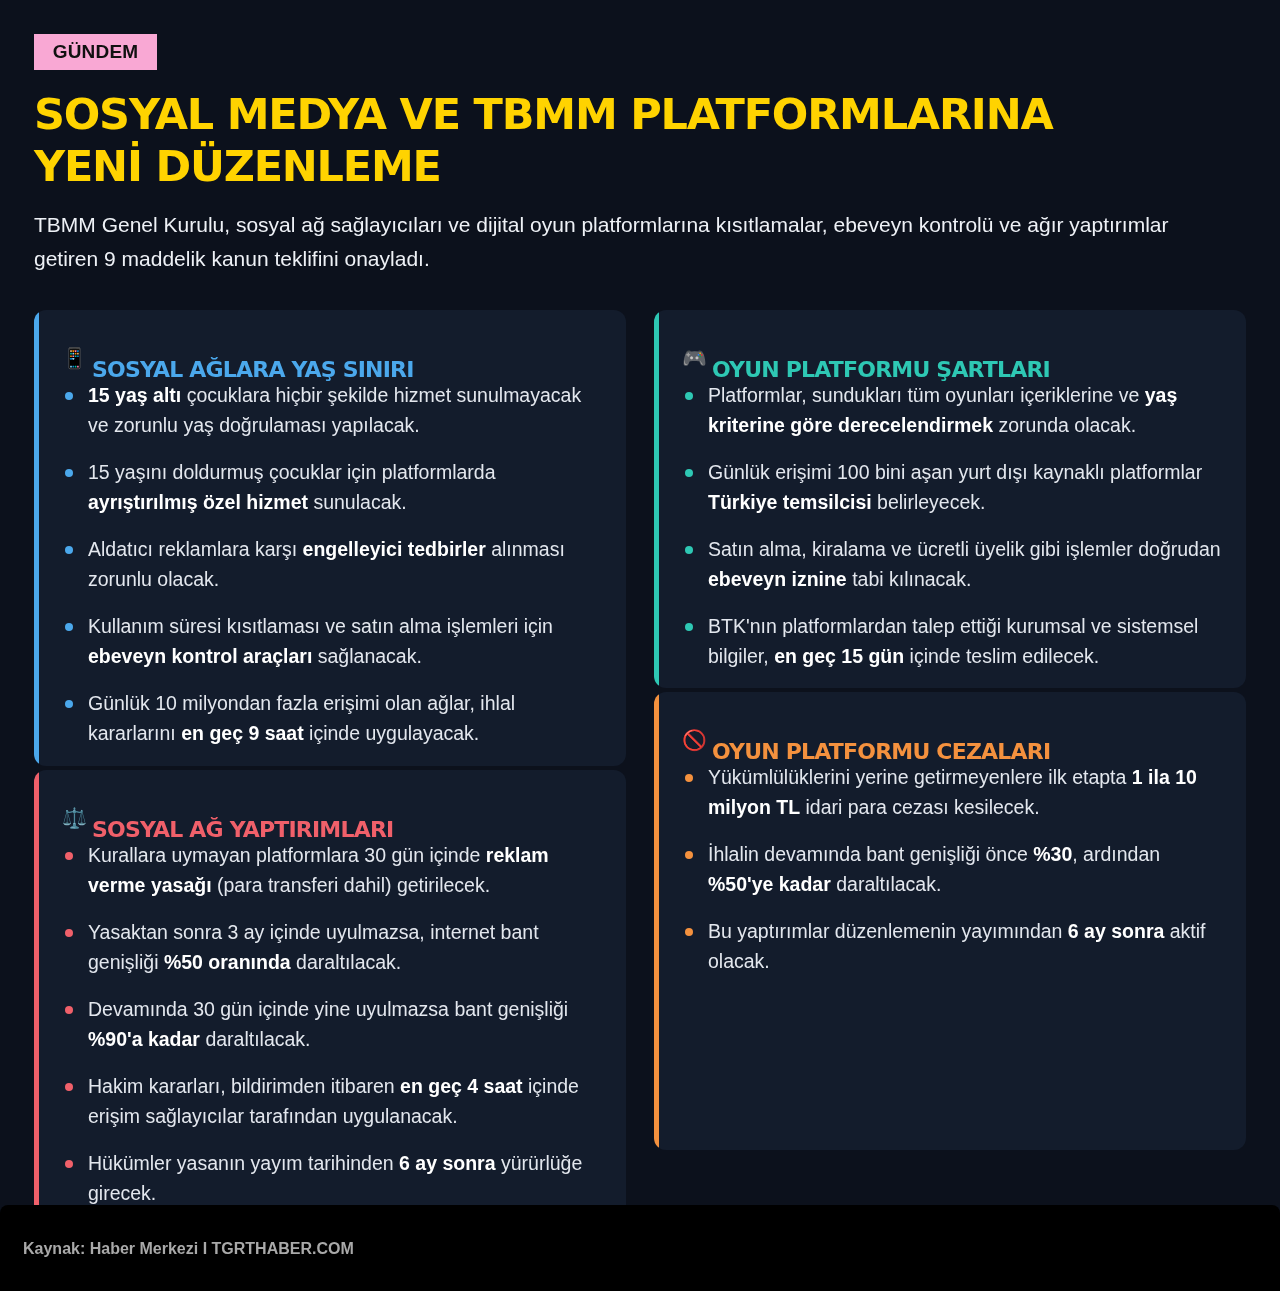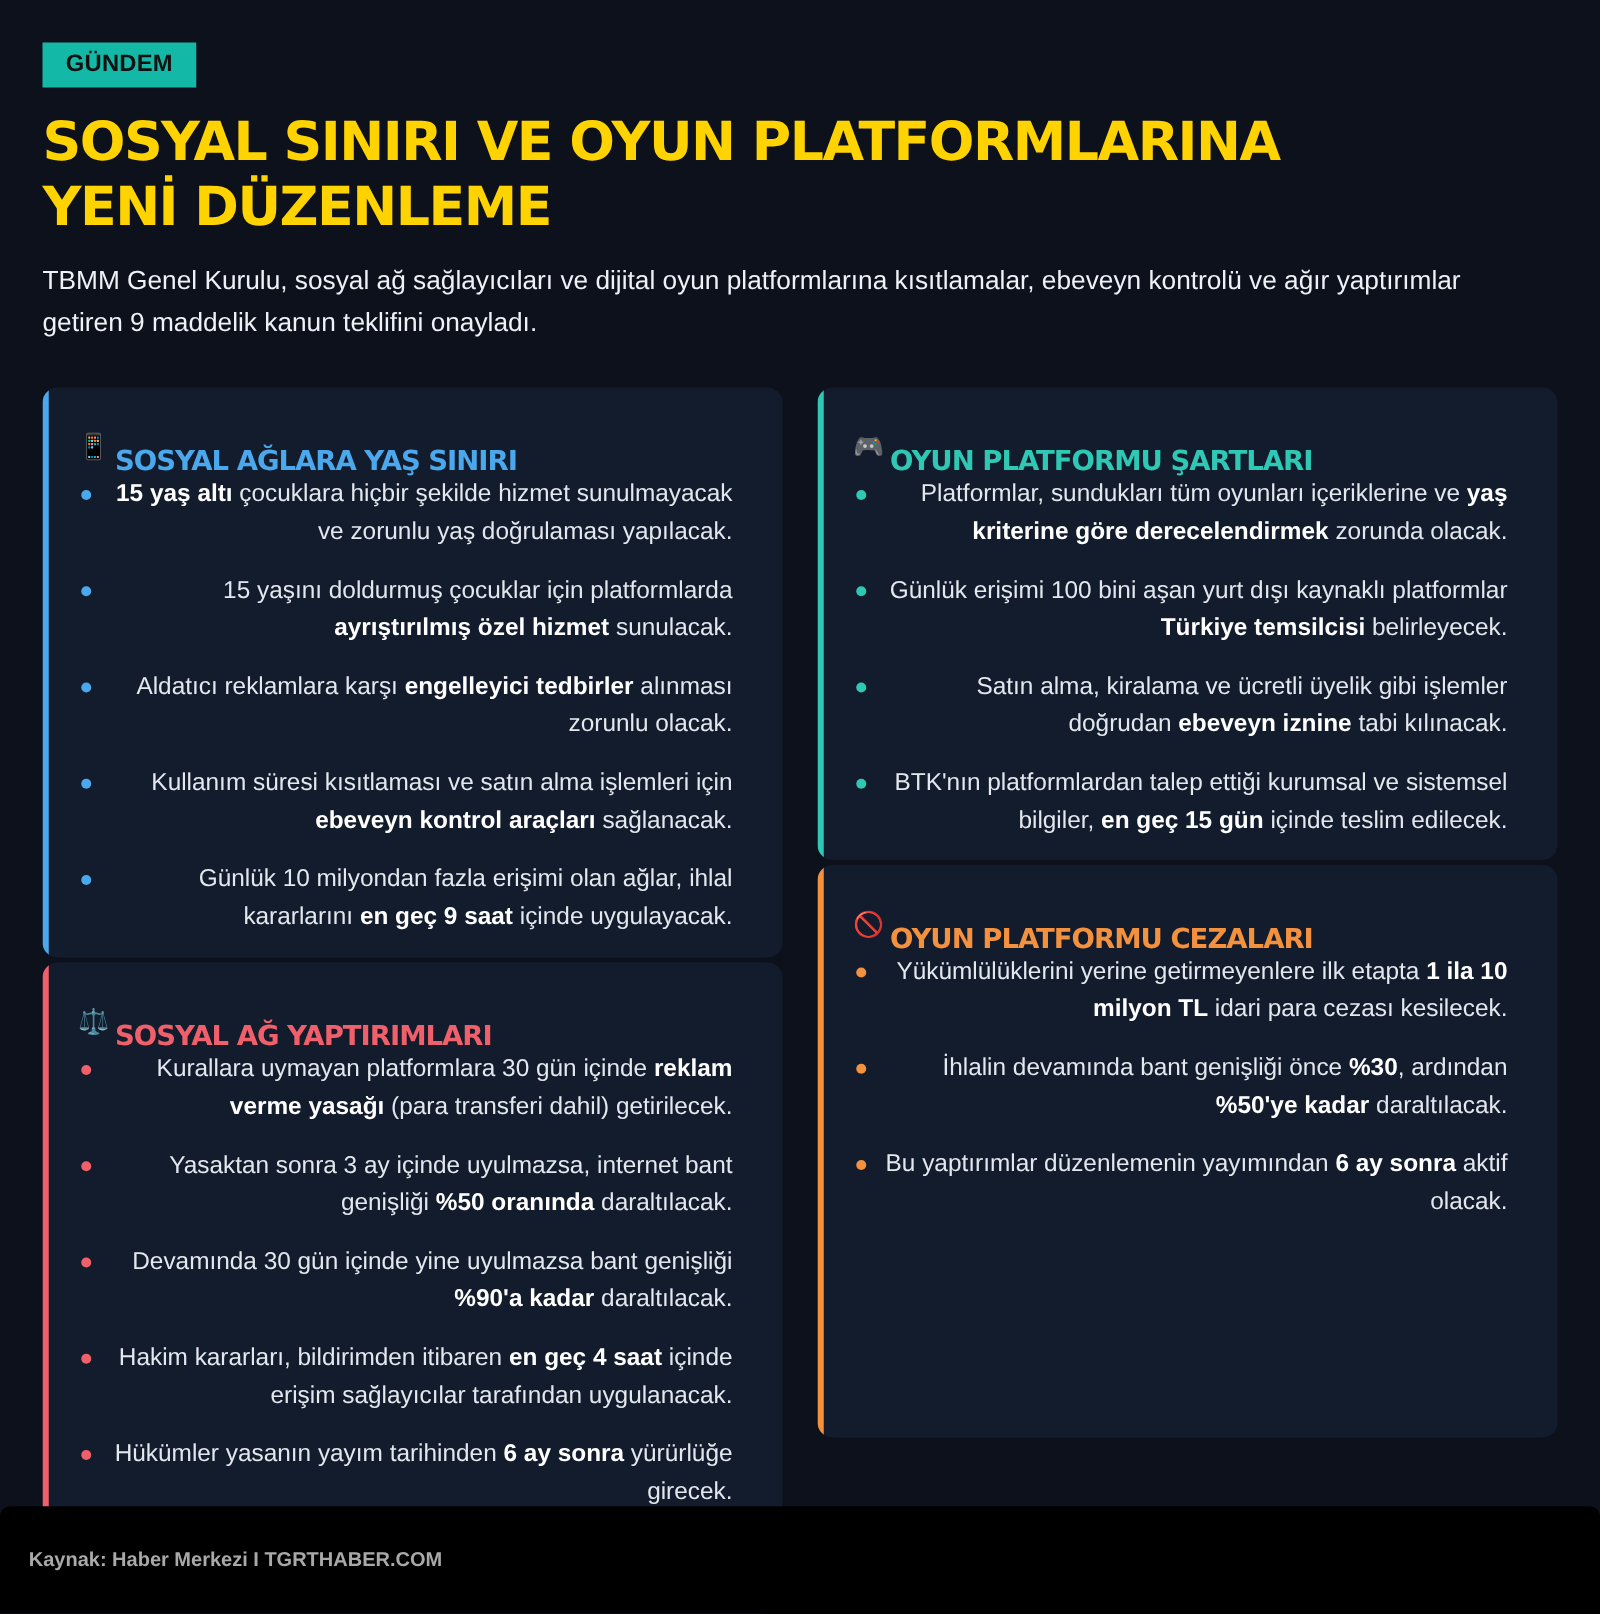--- a/index.html
+++ b/index.html
@@ -1,21 +1,21 @@
 <!DOCTYPE html>
 <html><head>
 <meta charset="utf-8">
 <style>
   * { box-sizing: border-box; margin: 0; padding: 0; }
   html, body { width: 1280px; height: 1291px; background: #0c111c; overflow: hidden; }
   body { position: relative; font-family: "Liberation Sans", sans-serif; color: #e6e9ef; }
 
   .badge {
     position: absolute; left: 34px; top: 34px; height: 36px; width: 123px;
-    background: #14b8a6; color: #111; font-weight: 700; font-size: 19px;
+    background: #f9a8d4; color: #111; font-weight: 700; font-size: 19px;
     display: flex; align-items: center; justify-content: center; letter-spacing: 0.2px;
   }
   .title {
     position: absolute; left: 34px; top: 88px; width: 1100px;
     color: #ffd300; font-family: "DejaVu Sans", sans-serif; font-weight: 700;
     font-size: 43px; line-height: 52px; letter-spacing: -1.2px;
   }
   .intro {
     position: absolute; left: 34px; top: 208px; width: 1190px;
     font-size: 21px; line-height: 34px; color: #eef1f6;
@@ -29,21 +29,21 @@
     background: var(--accent); border-radius: 12px 0 0 12px;
   }
   .card-head {
     position: absolute; left: 28px; top: 22px; display: flex; align-items: center; gap: 4px;
   }
   .card-icon { font-size: 20px; width: 26px; text-align: center; line-height: 28px; }
   .card-title {
     font-family: "DejaVu Sans", sans-serif; font-weight: 700; font-size: 22px;
     color: var(--accent); letter-spacing: -0.8px; line-height: 28px; margin-top: 24px;
   }
-  .card ul { list-style: none; position: absolute; left: 28px; top: 70px; right: 40px; text-align: right; }
+  .card ul { list-style: none; position: absolute; left: 28px; top: 70px; right: 24px; }
   .card li {
     position: relative; padding-left: 26px; font-size: 19.5px; line-height: 30px;
     color: #e3e7ee; margin-bottom: 17px;
   }
   .card li .dot {
     position: absolute; left: 3px; top: 12px; width: 8px; height: 8px; border-radius: 50%;
     background: var(--accent);
   }
   .card li b { color: #ffffff; font-weight: 700; }
 
@@ -52,21 +52,21 @@
     background: #000000; border-radius: 8px 8px 0 0;
   }
   .footer-text {
     position: absolute; left: 23px; top: 35px; font-size: 16px; font-weight: 700; color: #a9a9a9;
   }
 </style>
 </head>
 <body>
 
 <div class="badge">GÜNDEM</div>
-<h1 class="title">SOSYAL SINIRI VE OYUN PLATFORMLARINA YENİ DÜZENLEME</h1>
+<h1 class="title">SOSYAL MEDYA VE TBMM PLATFORMLARINA YENİ DÜZENLEME</h1>
 <p class="intro">TBMM Genel Kurulu, sosyal ağ sağlayıcıları ve dijital oyun platformlarına kısıtlamalar, ebeveyn kontrolü ve ağır yaptırımlar getiren 9 maddelik kanun teklifini onayladı.</p>
 
 <section class="card" style="--accent:#4ba8ec; left:34px; top:310px; width:592px; height:456px;">
   <div class="card-head">
     <span class="card-icon">📱</span>
     <h2 class="card-title">SOSYAL AĞLARA YAŞ SINIRI</h2>
   </div>
   <ul>
       <li><span class="dot"></span><b>15 yaş altı</b> çocuklara hiçbir şekilde hizmet sunulmayacak ve zorunlu yaş doğrulaması yapılacak.</li>
       <li><span class="dot"></span>15 yaşını doldurmuş çocuklar için platformlarda <b>ayrıştırılmış özel hizmet</b> sunulacak.</li>

